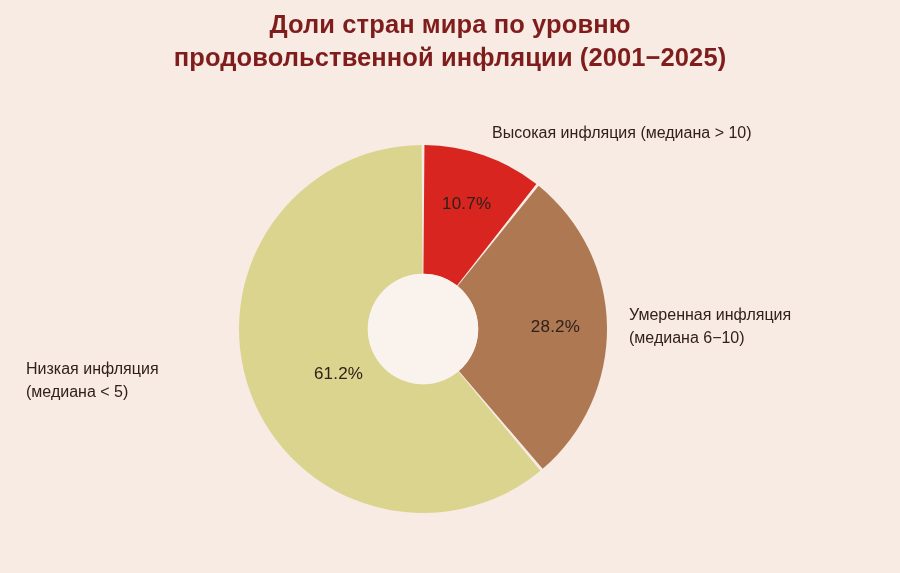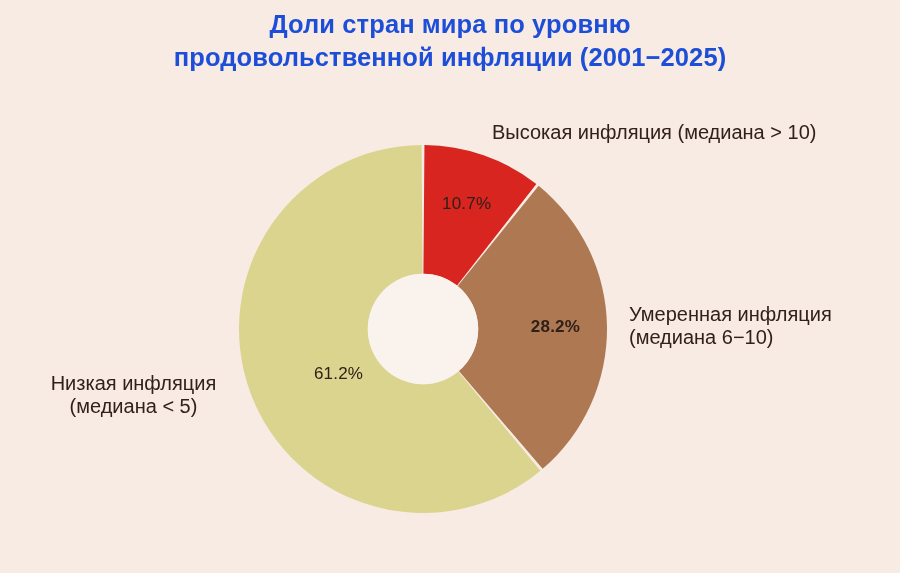--- a/index.html
+++ b/index.html
@@ -18,21 +18,21 @@
     width: 900px;
     height: 573px;
   }
   
   #chart-title {
     position: absolute;
     left: 0;
     top: 8px;
     width: 900px;
     text-align: center;
-    color: #1d4ed8;
+    color: #7f1d1d;
     font-size: 25.5px;
     font-weight: bold;
     line-height: 33px;
     letter-spacing: 0.1px;
     white-space: pre-line;
   }
   
   #donut-wrap {
     position: absolute;
     left: 0;
@@ -52,39 +52,39 @@
     font-size: 17px;
     font-weight: normal;
     white-space: nowrap;
     transform: translate(-50%, -50%);
     letter-spacing: 0.2px;
   }
   
   .cat-label {
     position: absolute;
     color: #32211b;
-    font-size: 20px;
+    font-size: 16px;
     line-height: 23px;
     white-space: pre-line;
   }
   #label-high {
     left: 492px;
     top: 121px;
     text-align: left;
   }
   #label-moderate {
     left: 629px;
     top: 303px;
     text-align: left;
   }
   #label-low {
     left: 26px;
-    top: 372px;
+    top: 357px;
     width: 215px;
-    text-align: center;
+    text-align: left;
   }
 </style>
 </head>
 <body>
 
 <div id="chart-root">
 
   <div id="chart-title">Доли стран мира по уровню
 продовольственной инфляции (2001−2025)</div>
 
@@ -93,21 +93,21 @@
       <g>
         <path id="slice-high" d="M 424.4451177635229 145.0056749933587 A 184 184 0 0 1 536.3614556886547 184.06835968585338 L 457.0084367065964 285.520507905756 A 55.199999999999996 55.199999999999996 0 0 0 423.4335353290569 273.8017024980076 Z" fill="#d8251f"></path>
         <path id="slice-moderate" d="M 538.6239578301281 185.86684389807942 A 184 184 0 0 1 542.6202502114145 468.81057091421445 L 458.88607506342436 370.94317127426433 A 55.199999999999996 55.199999999999996 0 0 0 457.6871873490384 286.06005316942384 Z" fill="#ad7852"></path>
         <path id="slice-low" d="M 540.4094439571064 470.67223605803326 A 184 184 0 1 1 421.55488223647717 145.0056749933587 L 422.56646467094316 273.8017024980076 A 55.199999999999996 55.199999999999996 0 1 0 458.2228331871319 371.50167081740994 Z" fill="#dbd48e"></path>
       </g>
       <circle id="donut-hole" cx="423" cy="329" r="55.199999999999996" fill="#faf2ec"></circle>
     </svg>
   </div>
 
   <div class="pct-label" id="pct-high" style="left: 466.657px; top: 203.92px;">10.7%</div>
-  <div class="pct-label" id="pct-moderate" style="left: 555.467px; top: 327.129px; font-weight: bold;">28.2%</div>
+  <div class="pct-label" id="pct-moderate" style="left: 555.467px; top: 327.129px;">28.2%</div>
   <div class="pct-label" id="pct-low" style="left: 298.549px; top: 374.419px; margin-left: 40px;">61.2%</div>
 
   <div class="cat-label" id="label-high">Высокая инфляция (медиана &gt; 10)</div>
   <div class="cat-label" id="label-moderate">Умеренная инфляция
 (медиана 6−10)</div>
   <div class="cat-label" id="label-low">Низкая инфляция
 (медиана &lt; 5)</div>
 
 </div>
 

